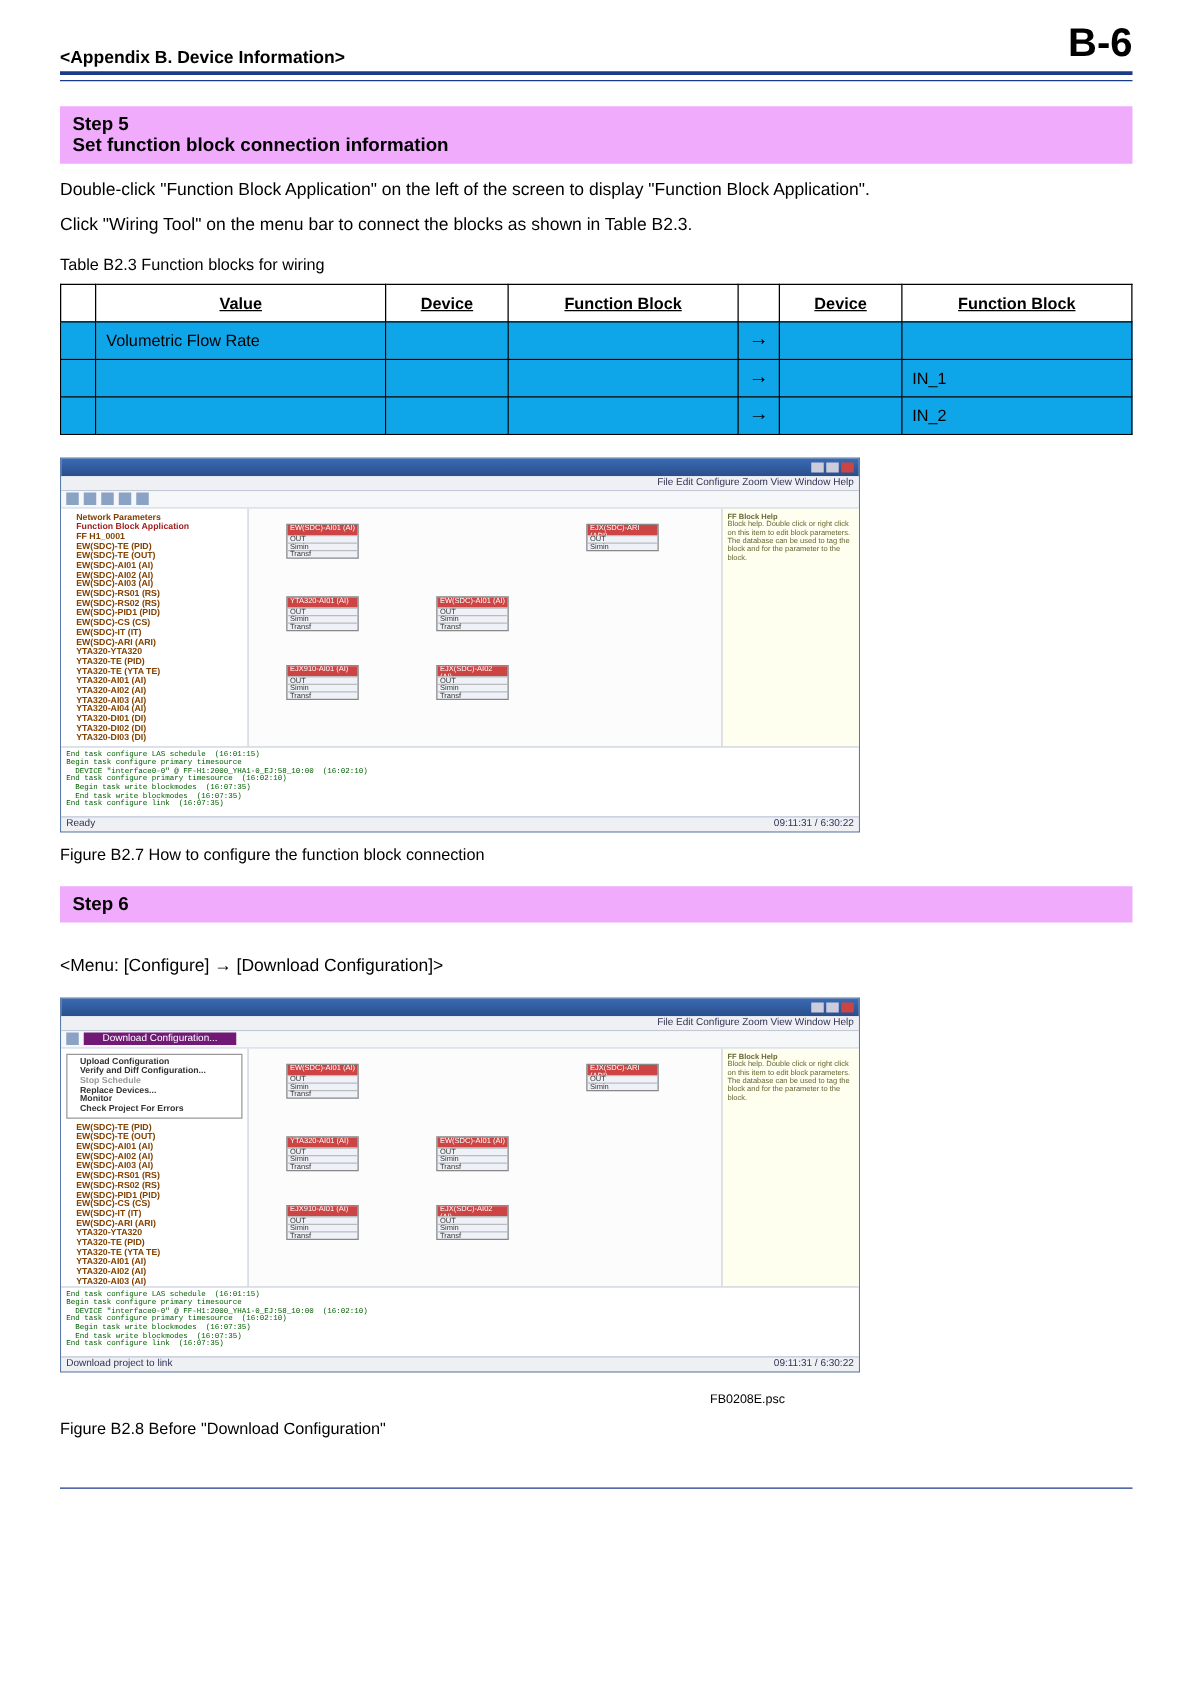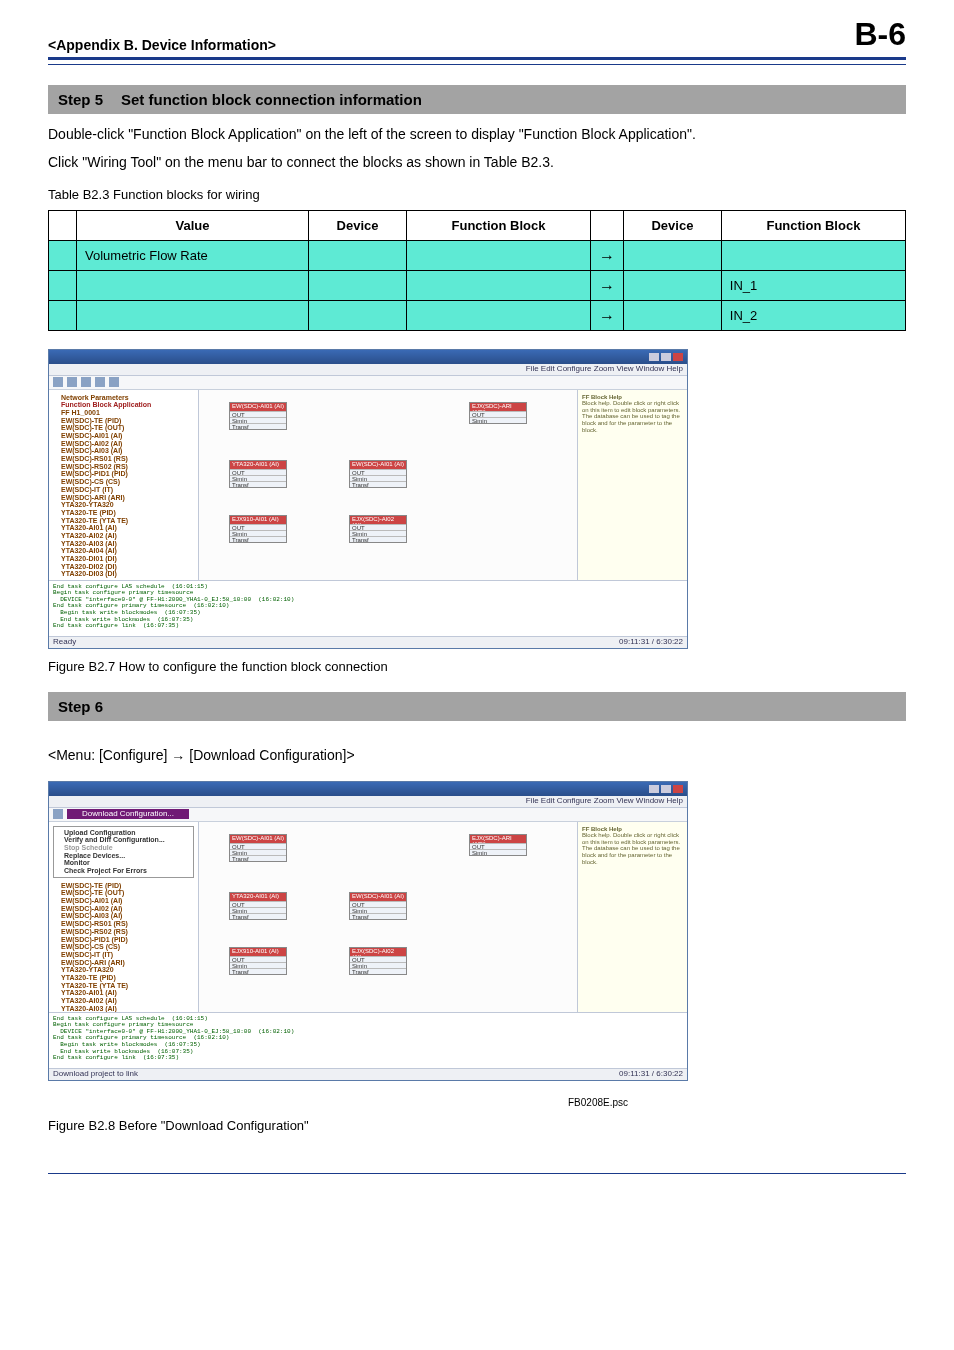--- a/index.html
+++ b/index.html
@@ -29,26 +29,27 @@
   .header-right {
     font-size: 32px;
     font-weight: bold;
     color: #000;
   }
   .thin-rule {
     border-top: 1px solid #1a3a8a;
     margin-bottom: 20px;
   }
   .step-heading {
-    background: #a3a3a3;
+    background: #f0abfc;
     padding: 6px 10px;
     margin: 16px 0 10px 0;
     font-size: 15px;
     display: flex;
     align-items: baseline;
+    flex-direction: column;
   }
   .step-heading .step-label {
     font-weight: bold;
     margin-right: 18px;
   }
   .step-heading .step-title {
     font-weight: bold;
   }
   .body-text {
     font-size: 14px;
@@ -69,22 +70,23 @@
   .fb-table th, .fb-table td {
     border: 1px solid #000;
     padding: 4px 8px;
     height: 30px;
     vertical-align: middle;
   }
   .fb-table th {
     font-weight: bold;
     text-align: center;
     background: #fff;
-  }
-  .fb-table td { background: #5eead4; }
+    text-decoration: underline;
+  }
+  .fb-table td { background: #0ea5e9; }
   .fb-table .arrow-cell {
     text-align: center;
     font-size: 16px;
     width: 30px;
   }
   .fb-table .blank-narrow { width: 28px; }
   .figure-placeholder {
     margin: 18px 0 10px 0;
     display: flex;
     justify-content: flex-start;

